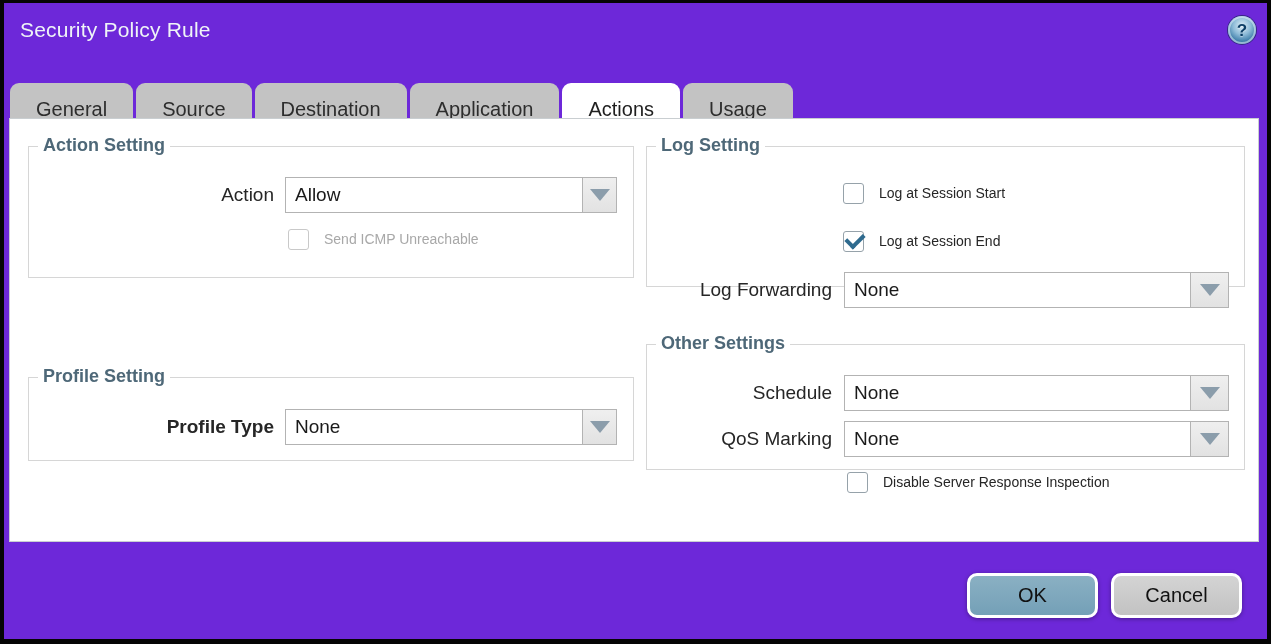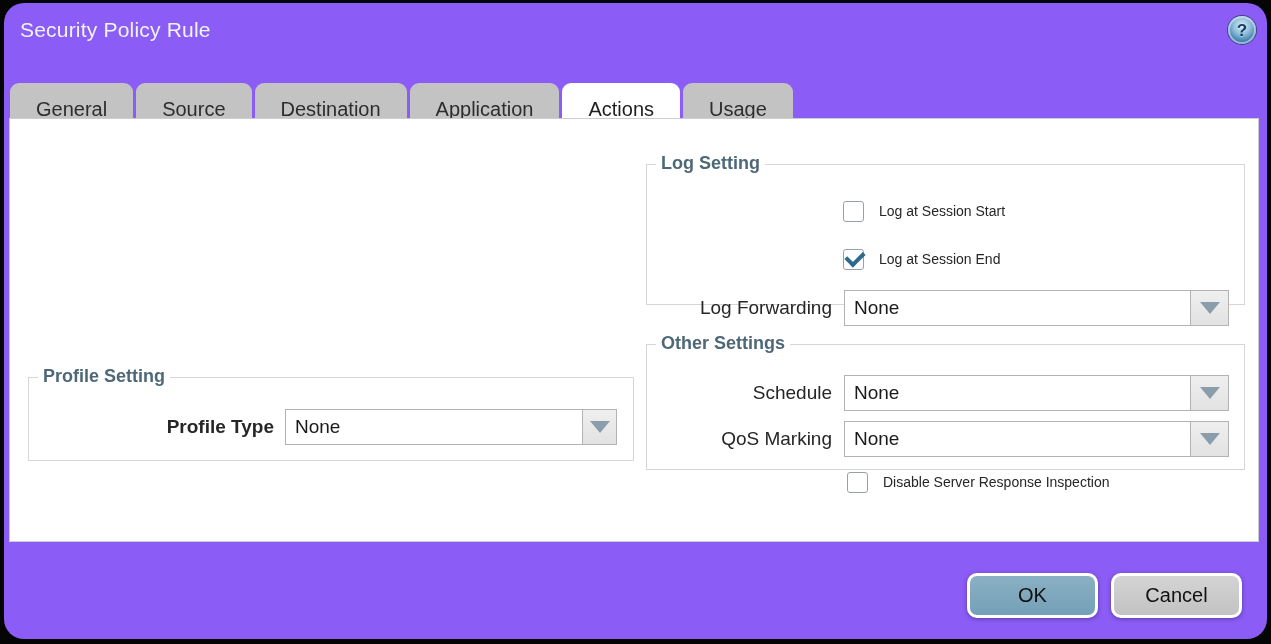--- a/index.html
+++ b/index.html
@@ -1,18 +1,18 @@
 <!DOCTYPE html>
 <html><head>
 <meta charset="utf-8">
 <style>
   html,body{margin:0;padding:0;background:#000;}
   *{box-sizing:border-box;font-family:"Liberation Sans","DejaVu Sans",sans-serif;}
   .screen{position:relative;width:1271px;height:644px;background:#050505;overflow:hidden;}
-  .dialog{position:absolute;left:4px;top:3px;right:4px;bottom:5px;background:#8b5cf6;border-radius:20px;}
+  .dialog{position:absolute;left:4px;top:3px;right:4px;bottom:5px;background:#6d28d9;}
 
   
   .title{position:absolute;left:16px;top:15px;font-size:21px;color:#EFF4F7;letter-spacing:.2px;}
   .help{position:absolute;right:11px;top:13px;width:28px;height:28px;border-radius:50%;
         background:radial-gradient(circle at 50% 35%, #dcedf7 0%, #8fbcd8 38%, #3577a4 72%, #123f66 100%);
         box-shadow:0 0 0 1px rgba(10,40,60,.55), inset 0 0 0 2px rgba(230,243,250,.55);
         display:flex;align-items:center;justify-content:center;cursor:pointer;}
   .help span{color:#0C3E66;font-weight:bold;font-size:17px;line-height:1;text-shadow:0 1px 1px rgba(255,255,255,.45);}
 
   
@@ -24,21 +24,21 @@
   
   .panel{position:absolute;left:5px;top:115px;width:1250px;height:424px;background:#FFFFFF;
          border:1px solid #C9CED1;}
 
   
   .fs{position:absolute;border:1px solid #D6D6D6;background:#FFFFFF;}
   .fs .legend{position:absolute;top:-12px;left:9px;background:#FFFFFF;padding:0 5px;
               font-size:18px;font-weight:bold;color:#4E6878;}
   .fs-action {left:18px; top:27px;  width:606px; height:132px;}
   .fs-profile{left:18px; top:258px; width:606px; height:84px;}
-  .fs-log    {left:636px;top:45px;  width:599px; height:141px;}
+  .fs-log    {left:636px;top:27px;  width:599px; height:141px;}
   .fs-other  {left:636px;top:225px; width:599px; height:126px;}
 
   
   .flabel{position:absolute;font-size:19px;color:#262626;text-align:right;line-height:36px;white-space:nowrap;}
   .dd{position:absolute;display:flex;height:36px;cursor:pointer;}
   .dd-field{height:36px;background:#FFF;border:1px solid #B3B3B3;font-size:19px;color:#1A1A1A;
             line-height:34px;padding-left:9px;overflow:hidden;white-space:nowrap;}
   .dd-btn{width:34px;height:36px;background:linear-gradient(#EFEFEF,#E2E2E2);border:1px solid #B3B3B3;
           border-left:none;display:flex;align-items:center;justify-content:center;}
   .dd-arrow{width:0;height:0;border-left:10px solid transparent;border-right:10px solid transparent;
@@ -73,20 +73,32 @@
       <div class="tab">General</div>
       <div class="tab">Source</div>
       <div class="tab">Destination</div>
       <div class="tab">Application</div>
       <div class="tab active">Actions</div>
       <div class="tab">Usage</div>
     </div>
 
     <div class="panel">
 
+      <div class="fs fs-action">
+        <span class="legend">Action Setting</span>
+        <div class="flabel" style="left:0;top:30px;width:245px;">Action</div>
+        <div class="dd" style="left:256px;top:30px;">
+          <div class="dd-field" style="width:298px;">Allow</div>
+          <div class="dd-btn">
+            <div class="dd-arrow"></div>
+          </div>
+        </div>
+        <div class="cb disabled" style="left:259px;top:82px;"></div>
+        <div class="cblabel disabled" style="left:295px;top:81px;">Send ICMP Unreachable</div>
+      </div>
 
       <div class="fs fs-profile">
         <span class="legend">Profile Setting</span>
         <div class="flabel" style="left:0;top:31px;width:245px;font-weight:bold;">Profile Type</div>
         <div class="dd" style="left:256px;top:31px;">
           <div class="dd-field" style="width:298px;">None</div>
           <div class="dd-btn">
             <div class="dd-arrow"></div>
           </div>
         </div>

